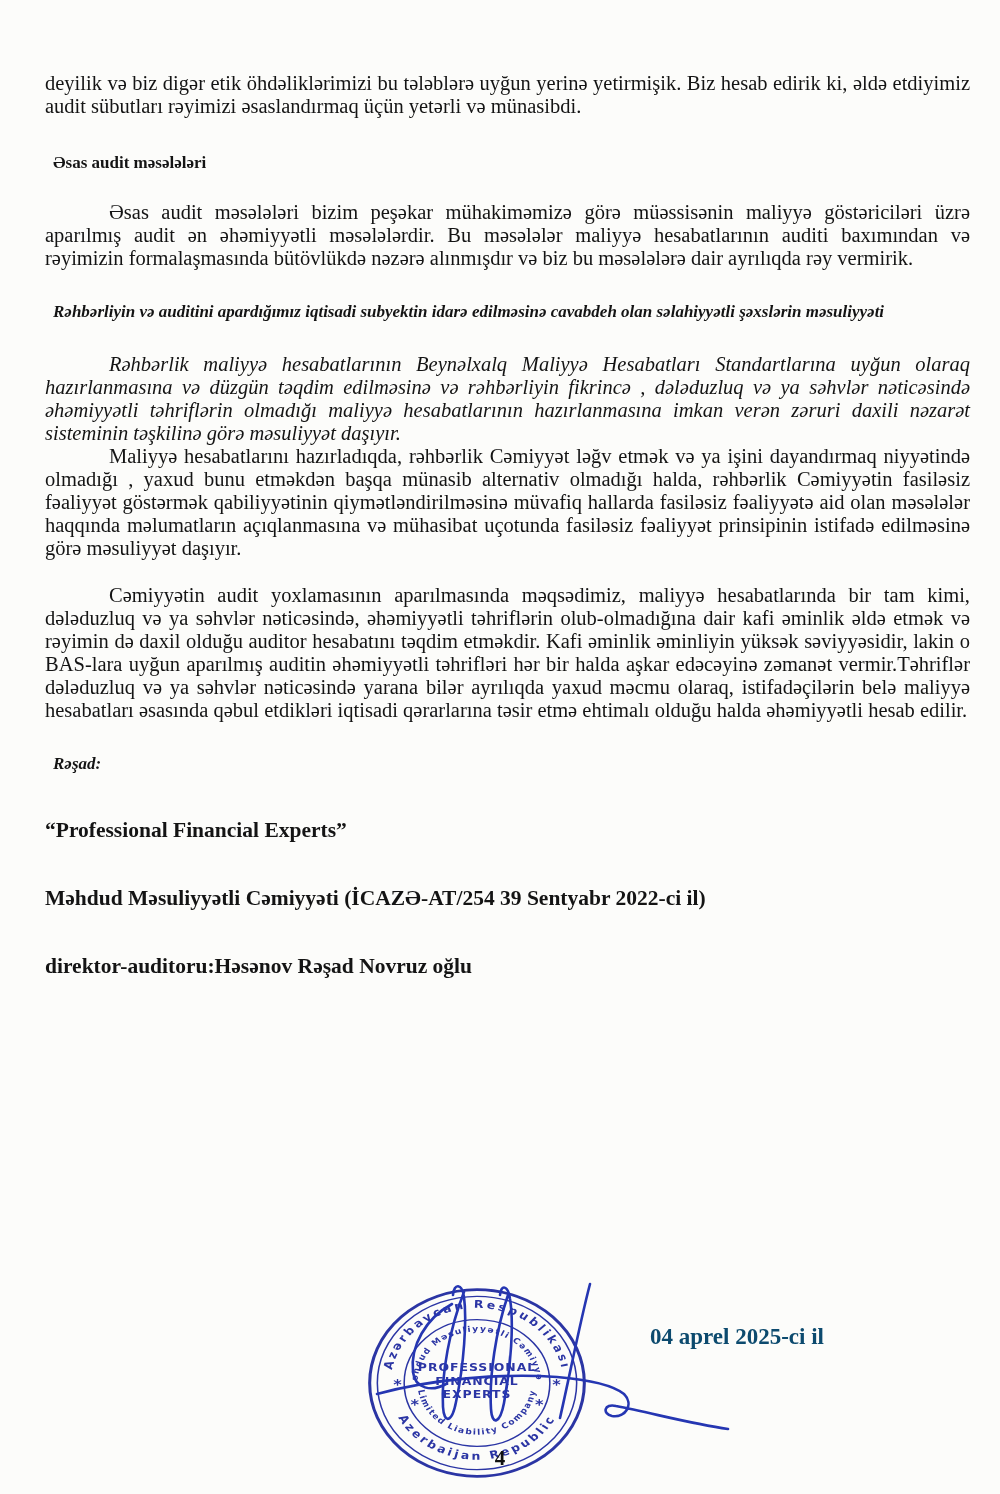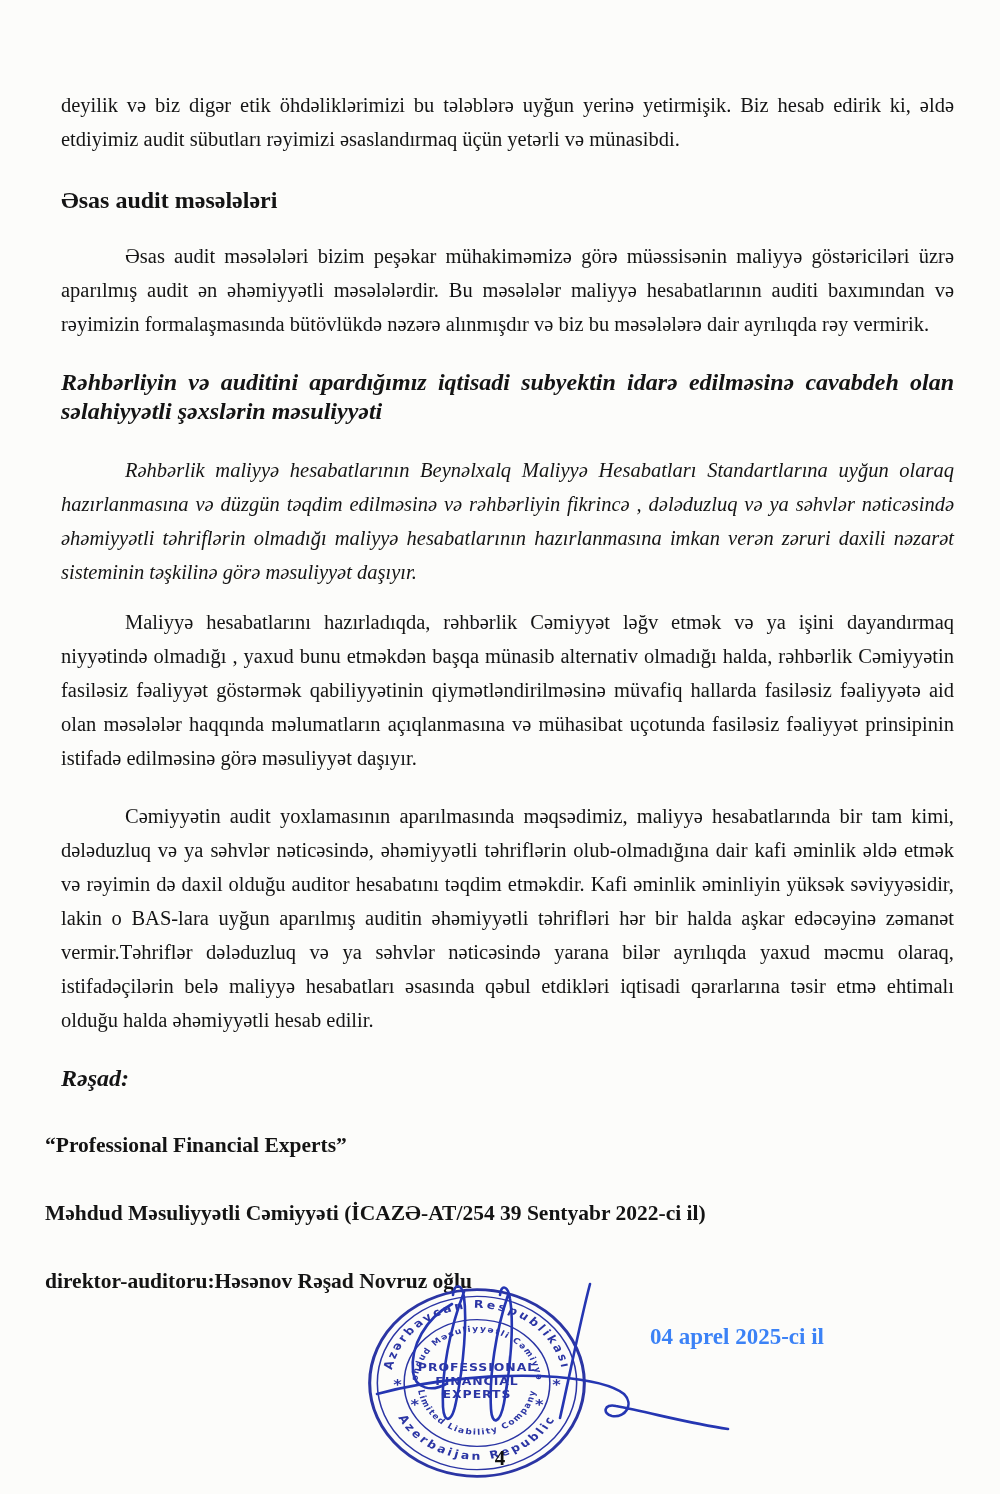--- a/index.html
+++ b/index.html
@@ -13,50 +13,50 @@
     height: 1494px;
     margin: 0 auto;
     background: #fcfcfa;
     box-sizing: border-box;
     padding: 72px 30px 0 45px;
     font-family: "Liberation Serif", serif;
     color: #141414;
     overflow: hidden;
   }
   .body-text {
-    margin: 16px;
+    margin: 0;
     font-size: 20.5px;
-    line-height: 34px;
+    line-height: 23px;
     text-align: justify;
   }
   .indent { text-indent: 64px; }
   .heading {
-    margin: 16px;
-    font-size: 24px;
+    margin: 8px;
+    font-size: 17px;
     line-height: 29px;
     font-weight: bold;
     text-align: justify;
   }
   .mt-sm { margin-top: 24px; }
   .mt-md { margin-top: 27px; font-style: italic; }
   .mt-lg { margin-top: 30px; }
   .company-block {
     margin-top: 34px;
     font-size: 21.5px;
     line-height: 32px;
     font-weight: bold;
   }
   .company-block div { white-space: nowrap; margin-top: 36px; }
   .date-line {
     position: absolute;
     left: 650px;
     top: 1324px;
     font-size: 23px;
     font-weight: bold;
-    color: #3b82f6;
+    color: #0c4a6e;
     white-space: nowrap;
   }
   .stamp-wrap {
     position: absolute;
     left: 362px;
     top: 1283px;
     width: 230px;
     height: 200px;
   }
   .stamp-wrap svg { display: block; }

